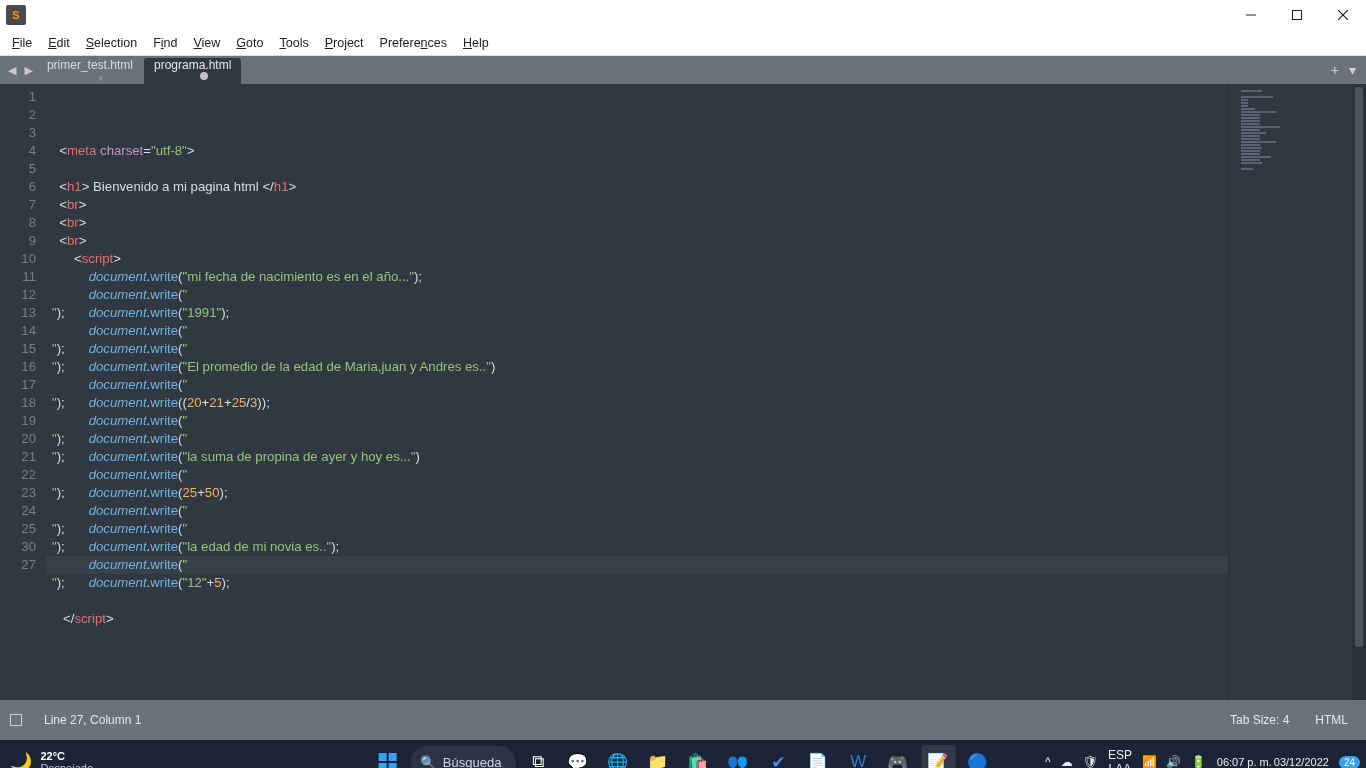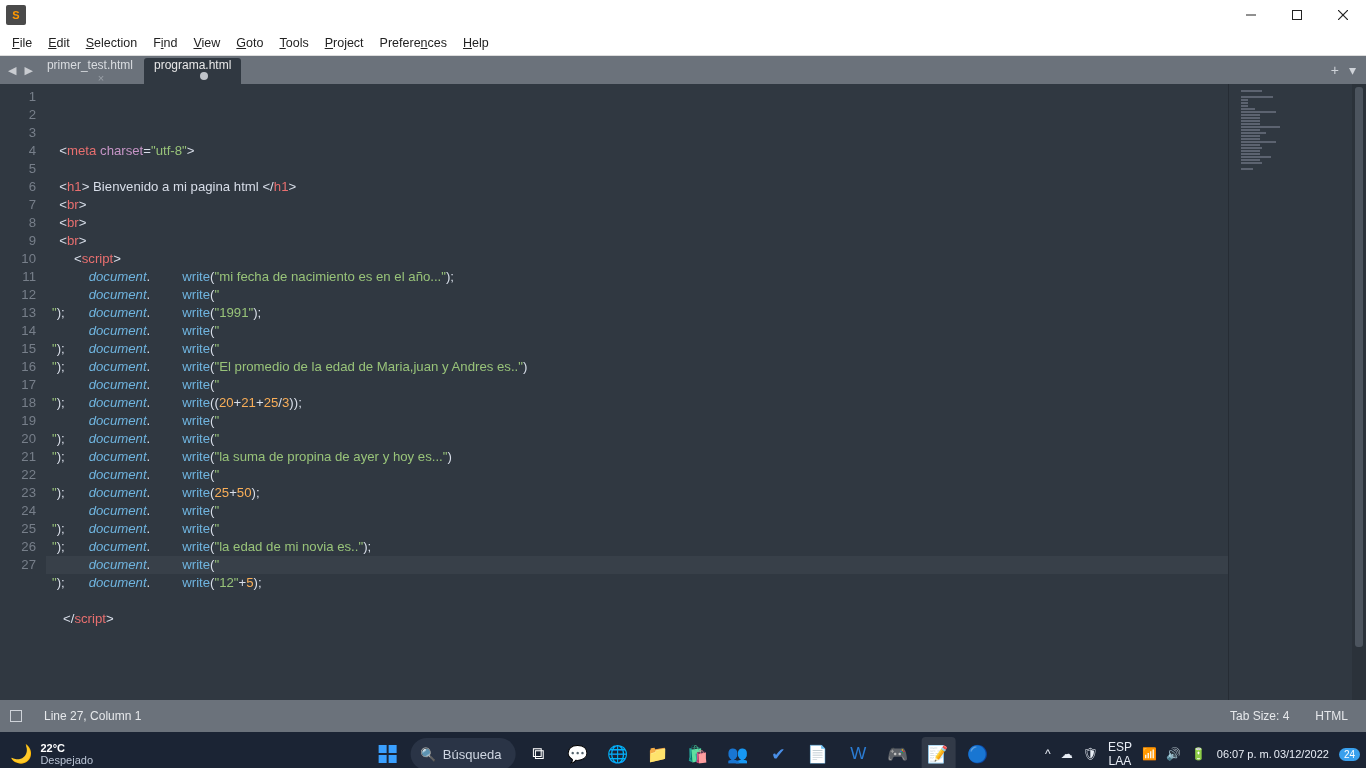--- a/index.html
+++ b/index.html
@@ -26,27 +26,27 @@
 .gutter .ln { height:18px; }
 .code { flex:1; padding:4px 0 0 6px; font-family:Consolas,monospace; font-size:13.2px; line-height:18px; white-space:pre; color:#d8dee9; position:relative;}
 .code .line { height:18px; }
 .code .hl-line { position:absolute; left:0; right:0; height:18px; background:rgba(255,255,255,0.045); z-index:0;}
 .code .content { position:relative; z-index:1;}
 .p  { color:#d8dee9; }       
 .tg { color:#e86f6f; }       
 .at { color:#c695c6; }       
 .st { color:#98c379; }       
 .kw { color:#6fb4df; font-style:italic; } 
-.fn { color:#6fb4df;margin-left:32px; }       
+.fn { color:#6fb4df; }       
 .nm { color:#f9ae58; }
 .minimap { width:124px; background:#303841; border-left:1px solid #262c34; position:relative;}
 .minimap .mini-line { position:absolute; height:2px; background:#5c6370;}
 .scrollbar-v { width:14px; background:#2b323a; display:flex; justify-content:center;}
 .scrollbar-v .thumb { width:8px; background:#4c545e; height:560px; margin-top:3px; border-radius:3px;}
-.statusbar { height:32px; background:#6b727b; color:#e6e8eb; font-size:12px; display:flex; align-items:center; padding:0 10px; gap:10px;}
+.statusbar { height:40px; background:#6b727b; color:#e6e8eb; font-size:12px; display:flex; align-items:center; padding:0 10px; gap:10px;}
 .statusbar .status-icon { width:12px; height:12px; border:1.5px solid #cfd3d9; display:inline-block; margin-right:4px; vertical-align:middle;}
 .statusbar .sb-spacer { flex:1; }
 .statusbar .sb-item { padding:0 8px;}
 .taskbar { height:44px; background:#1b2434; display:flex; align-items:center; color:#fff; font-size:11px; position:relative;}
 .taskbar .weather { display:flex; align-items:center; gap:8px; margin-left:10px;}
 .taskbar .weather .moon { font-size:18px; color:#f4d77d;}
 .taskbar .center-icons { position:absolute; left:50%; transform:translateX(-50%); display:flex; align-items:center; gap:6px;}
 .tb-icon { width:34px; height:34px; display:flex; align-items:center; justify-content:center; border-radius:4px; font-size:17px; position:relative;}
 .tb-search { display:flex; align-items:center; gap:6px; background:#2a3446; border-radius:18px; padding:0 14px 0 10px; height:32px; color:#cfd6e2; font-size:13px;}
 .tb-start { width:34px; height:34px; display:flex; align-items:center; justify-content:center;}
@@ -134,21 +134,21 @@
       <div class="ln">16</div>
       <div class="ln">17</div>
       <div class="ln">18</div>
       <div class="ln">19</div>
       <div class="ln">20</div>
       <div class="ln">21</div>
       <div class="ln">22</div>
       <div class="ln">23</div>
       <div class="ln">24</div>
       <div class="ln">25</div>
-      <div class="ln">26</div>
+      <div class="ln">30</div>
       <div class="ln">27</div>
     </div>
   <div class="code">
     <div class="hl-line" style="top:472px;"></div>
     <div class="content" id="code-content"><div class="line">  <span class="p">&lt;</span><span class="tg">meta</span> <span class="at">charset</span><span class="p">=</span><span class="st">"utf-8"</span><span class="p">&gt;</span></div><div class="line"></div><div class="line">  <span class="p">&lt;</span><span class="tg">h1</span><span class="p">&gt;</span><span class="p"> Bienvenido a mi pagina html </span><span class="p">&lt;/</span><span class="tg">h1</span><span class="p">&gt;</span></div><div class="line">  <span class="p">&lt;</span><span class="tg">br</span><span class="p">&gt;</span></div><div class="line">  <span class="p">&lt;</span><span class="tg">br</span><span class="p">&gt;</span></div><div class="line">  <span class="p">&lt;</span><span class="tg">br</span><span class="p">&gt;</span></div><div class="line">      <span class="p">&lt;</span><span class="tg">script</span><span class="p">&gt;</span></div><div class="line">          <span class="kw">document</span><span class="p">.</span><span class="fn">write</span><span class="p">(</span><span class="st">"mi fecha de nacimiento es en el año..."</span><span class="p">);</span></div><div class="line">          <span class="kw">document</span><span class="p">.</span><span class="fn">write</span><span class="p">(</span><span class="st">"<br>"</span><span class="p">);</span></div><div class="line">          <span class="kw">document</span><span class="p">.</span><span class="fn">write</span><span class="p">(</span><span class="st">"1991"</span><span class="p">);</span></div><div class="line">          <span class="kw">document</span><span class="p">.</span><span class="fn">write</span><span class="p">(</span><span class="st">"<br>"</span><span class="p">);</span></div><div class="line">          <span class="kw">document</span><span class="p">.</span><span class="fn">write</span><span class="p">(</span><span class="st">"<br>"</span><span class="p">);</span></div><div class="line">          <span class="kw">document</span><span class="p">.</span><span class="fn">write</span><span class="p">(</span><span class="st">"El promedio de la edad de Maria,juan y Andres es.."</span><span class="p">)</span></div><div class="line">          <span class="kw">document</span><span class="p">.</span><span class="fn">write</span><span class="p">(</span><span class="st">"<br>"</span><span class="p">);</span></div><div class="line">          <span class="kw">document</span><span class="p">.</span><span class="fn">write</span><span class="p">(</span><span class="p">(</span><span class="nm">20</span><span class="p">+</span><span class="nm">21</span><span class="p">+</span><span class="nm">25</span><span class="p">/</span><span class="nm">3</span><span class="p">)</span><span class="p">);</span></div><div class="line">          <span class="kw">document</span><span class="p">.</span><span class="fn">write</span><span class="p">(</span><span class="st">"<br>"</span><span class="p">);</span></div><div class="line">          <span class="kw">document</span><span class="p">.</span><span class="fn">write</span><span class="p">(</span><span class="st">"<br>"</span><span class="p">);</span></div><div class="line">          <span class="kw">document</span><span class="p">.</span><span class="fn">write</span><span class="p">(</span><span class="st">"la suma de propina de ayer y hoy es..."</span><span class="p">)</span></div><div class="line">          <span class="kw">document</span><span class="p">.</span><span class="fn">write</span><span class="p">(</span><span class="st">"<br>"</span><span class="p">);</span></div><div class="line">          <span class="kw">document</span><span class="p">.</span><span class="fn">write</span><span class="p">(</span><span class="nm">25</span><span class="p">+</span><span class="nm">50</span><span class="p">);</span></div><div class="line">          <span class="kw">document</span><span class="p">.</span><span class="fn">write</span><span class="p">(</span><span class="st">"<br>"</span><span class="p">);</span></div><div class="line">          <span class="kw">document</span><span class="p">.</span><span class="fn">write</span><span class="p">(</span><span class="st">"<br>"</span><span class="p">);</span></div><div class="line">          <span class="kw">document</span><span class="p">.</span><span class="fn">write</span><span class="p">(</span><span class="st">"la edad de mi novia es.."</span><span class="p">);</span></div><div class="line">          <span class="kw">document</span><span class="p">.</span><span class="fn">write</span><span class="p">(</span><span class="st">"<br>"</span><span class="p">);</span></div><div class="line">          <span class="kw">document</span><span class="p">.</span><span class="fn">write</span><span class="p">(</span><span class="st">"12"</span><span class="p">+</span><span class="nm">5</span><span class="p">);</span></div><div class="line"></div><div class="line">   <span class="p">&lt;/</span><span class="tg">script</span><span class="p">&gt;</span></div></div>
   </div>
   <div class="minimap" id="minimap">
       <div class="mini-line" style="top: 6px; left: 12px; width: 21px;"></div>
       <div class="mini-line" style="top: 12px; left: 12px; width: 31.5px;"></div>
       <div class="mini-line" style="top: 15px; left: 12px; width: 7px;"></div>

